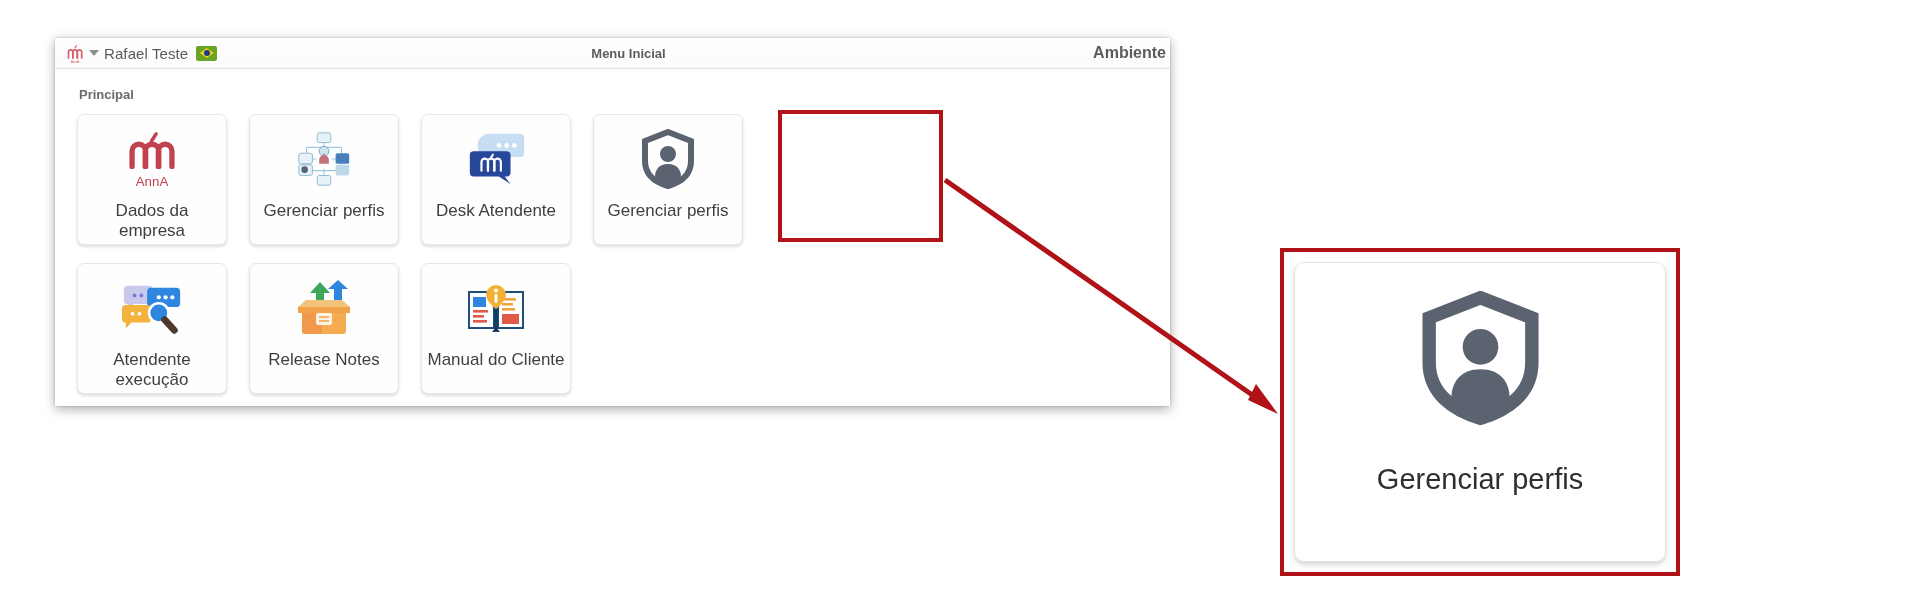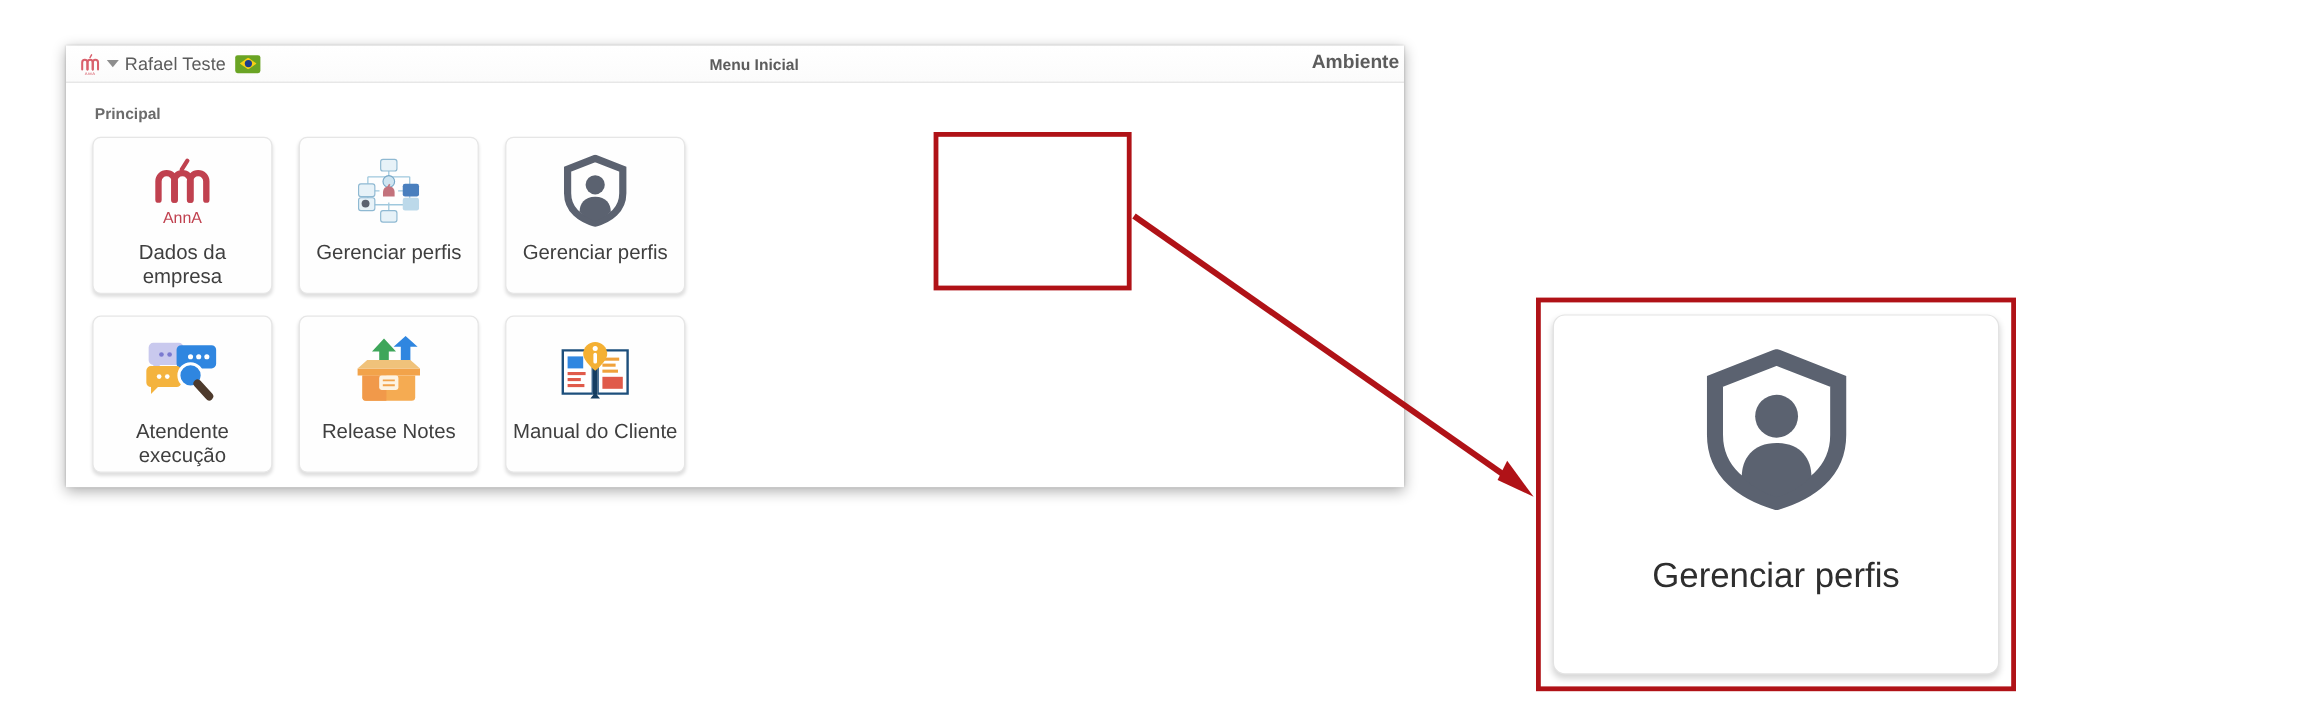--- a/index.html
+++ b/index.html
@@ -168,20 +168,40 @@
               <path d="M27 37 v-4 a5 5 0 0 1 10 0 v4z"></path>
               <path d="M31.2 29 l1.6 -2.6" stroke="#c3727c" stroke-width="1.4"></path>
             </g>
             <circle cx="12" cy="43" r="3.4" fill="#5a6270"></circle>
           </svg>
         </div>
         <div class="tile-label">Gerenciar perfis</div>
       </div>
 
 
+      <div class="tile">
+        <div class="tile-icon">
+          <svg width="64" height="60" viewBox="0 0 66 60">
+            <path d="M26 4 h32 a4 4 0 0 1 4 4 v16 a4 4 0 0 1 -4 4 h-26 l-6 7 v-7 a4 4 0 0 1 0 -24z" fill="#c6ddf2"></path>
+            <g fill="#ffffff">
+              <circle cx="36" cy="16" r="2.4"></circle>
+                <circle cx="44" cy="16" r="2.4"></circle>
+                <circle cx="52" cy="16" r="2.4"></circle>
+            </g>
+            <path d="M10 22 h34 a4 4 0 0 1 4 4 v18 a4 4 0 0 1 -4 4 h-2 l6 8 l-12 -8 h-26 a4 4 0 0 1 -4 -4 v-18 a4 4 0 0 1 4 -4z" fill="#27479b"></path>
+            <g fill="none" stroke="#ffffff" stroke-width="2.2" stroke-linecap="round">
+              <path d="M18 42 V33 a3.4 3.4 0 0 1 6.8 0 V42"></path>
+              <path d="M24.6 42 V33 a3.4 3.4 0 0 1 6.8 0 V42"></path>
+              <path d="M31.2 42 V33 a3.4 3.4 0 0 1 6.8 0 V42"></path>
+              <path d="M27.6 29 l2.2 -3.4"></path>
+            </g>
+          </svg>
+        </div>
+        <div class="tile-label">Desk Atendente</div>
+      </div>
 
       <div class="tile">
         <div class="tile-icon">
           <svg width="56" height="60" viewBox="0 0 56 60">
             <path d="M28 3 L51 12 v20 c0 14 -11 21.5 -23 25 C16 53.5 5 46 5 32 V12 z" fill="none" stroke="#5b6270" stroke-width="6"></path>
             <circle cx="28" cy="25" r="8" fill="#5b6270"></circle>
             <path d="M28 35 c-9 0 -13 6 -13 12.5 c4 4 8.6 6.4 13 7.8 c4.4 -1.4 9 -3.8 13 -7.8 C41 41 37 35 28 35z" fill="#5b6270"></path>
           </svg>
         </div>
         <div class="tile-label">Gerenciar perfis</div>

